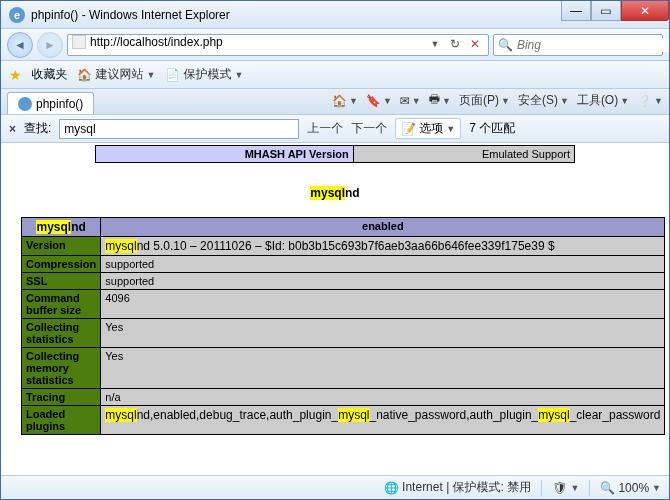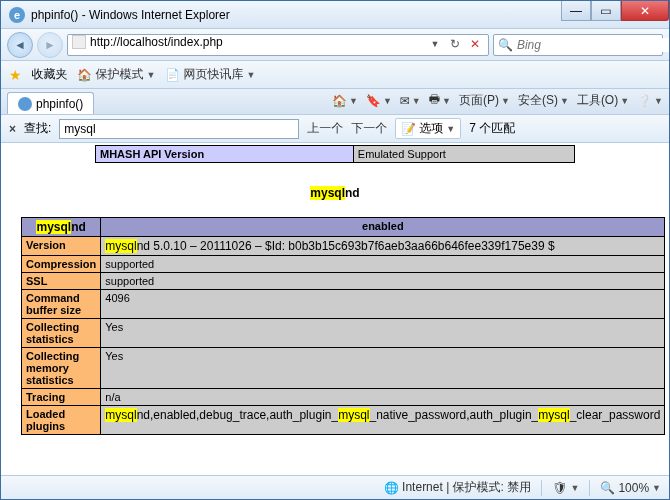--- a/index.html
+++ b/index.html
@@ -31,26 +31,26 @@
 .findbar{height:28px;background:linear-gradient(#f4f8fc,#e0ecf7);display:flex;align-items:center;padding:0 8px;gap:8px;border-bottom:1px solid #b5cde4}
 .findbar .x{color:#444;font-weight:bold}
 .findbar input{width:240px;height:20px;border:1px solid #8fa8c4;padding:0 4px}
 .findbar .fb{color:#333}
 .findbar .opt{display:flex;align-items:center;gap:3px;border:1px solid #b5cde4;padding:1px 5px;background:#fff;border-radius:2px}
 .content{height:332px;overflow:auto;background:#fff;padding:0}
 .inner{padding:2px 20px 10px 20px}
 table.php{width:100%;border-collapse:collapse;border:1px solid #000}
 table.php td,table.php th{border:1px solid #000;padding:2px 4px;font-size:11px;text-align:left;vertical-align:top}
 table.php .h{background:#99c;font-weight:bold;text-align:center;color:#000}
-table.php .e{background:#fdba74;font-weight:bold;width:95px}
+table.php .e{background:#4d7c0f;font-weight:bold;width:95px}
 table.php .v{background:#ccc}
 .hl{background:#ff0}
 h1.sec{text-align:center;font-size:22px;font-weight:bold;color:#000;margin:14px 0}
 table.small{width:480px;margin:0 auto;border-collapse:collapse;border:1px solid #000}
-table.small td,table.small th{border:1px solid #000;padding:2px 4px;font-size:11px;text-align:left}
+table.small td,table.small th{border:1px solid #000;padding:2px 4px;font-size:11px;text-align:right}
 table.small th{background:#ccf;font-weight:bold}
 table.small .v{background:#ccc}
 .statusbar{height:24px;background:linear-gradient(#f4f8fc,#e0ecf7);border-top:1px solid #b5cde4;display:flex;align-items:center;justify-content:flex-end;padding:0 8px;gap:10px;color:#333;font-size:11px}
 .statusbar .sep{width:1px;height:16px;background:#b5cde4}
 .statusbar .si{display:flex;align-items:center;gap:3px}
 .drop{font-size:9px;color:#555}
 </style>
 </head>
 <body>
 
@@ -78,22 +78,22 @@
   </div>
   <div class="searchbox">
     <span class="mag">🔍</span>
     <input placeholder="Bing" style="">
   </div>
 </div>
 
 <div class="favbar">
   <span class="star">★</span>
   <span>收藏夹</span>
-  <span class="fitem">🏠<span>保护模式</span><span class="drop">▼</span></span>
-  <span class="fitem">📄<span>网页快讯库</span><span class="drop">▼</span></span>
+  <span class="fitem">🏠<span>建议网站</span><span class="drop">▼</span></span>
+  <span class="fitem">📄<span>保护模式</span><span class="drop">▼</span></span>
 </div>
 
 <div class="tabbar">
   <div class="tab">
     <span class="ei"></span>
     <span>phpinfo()</span>
   </div>
   <div class="tabtools">
     <span class="ti">🏠<span class="drop">▼</span></span>
     <span class="ti">🔖<span class="drop">▼</span></span>

